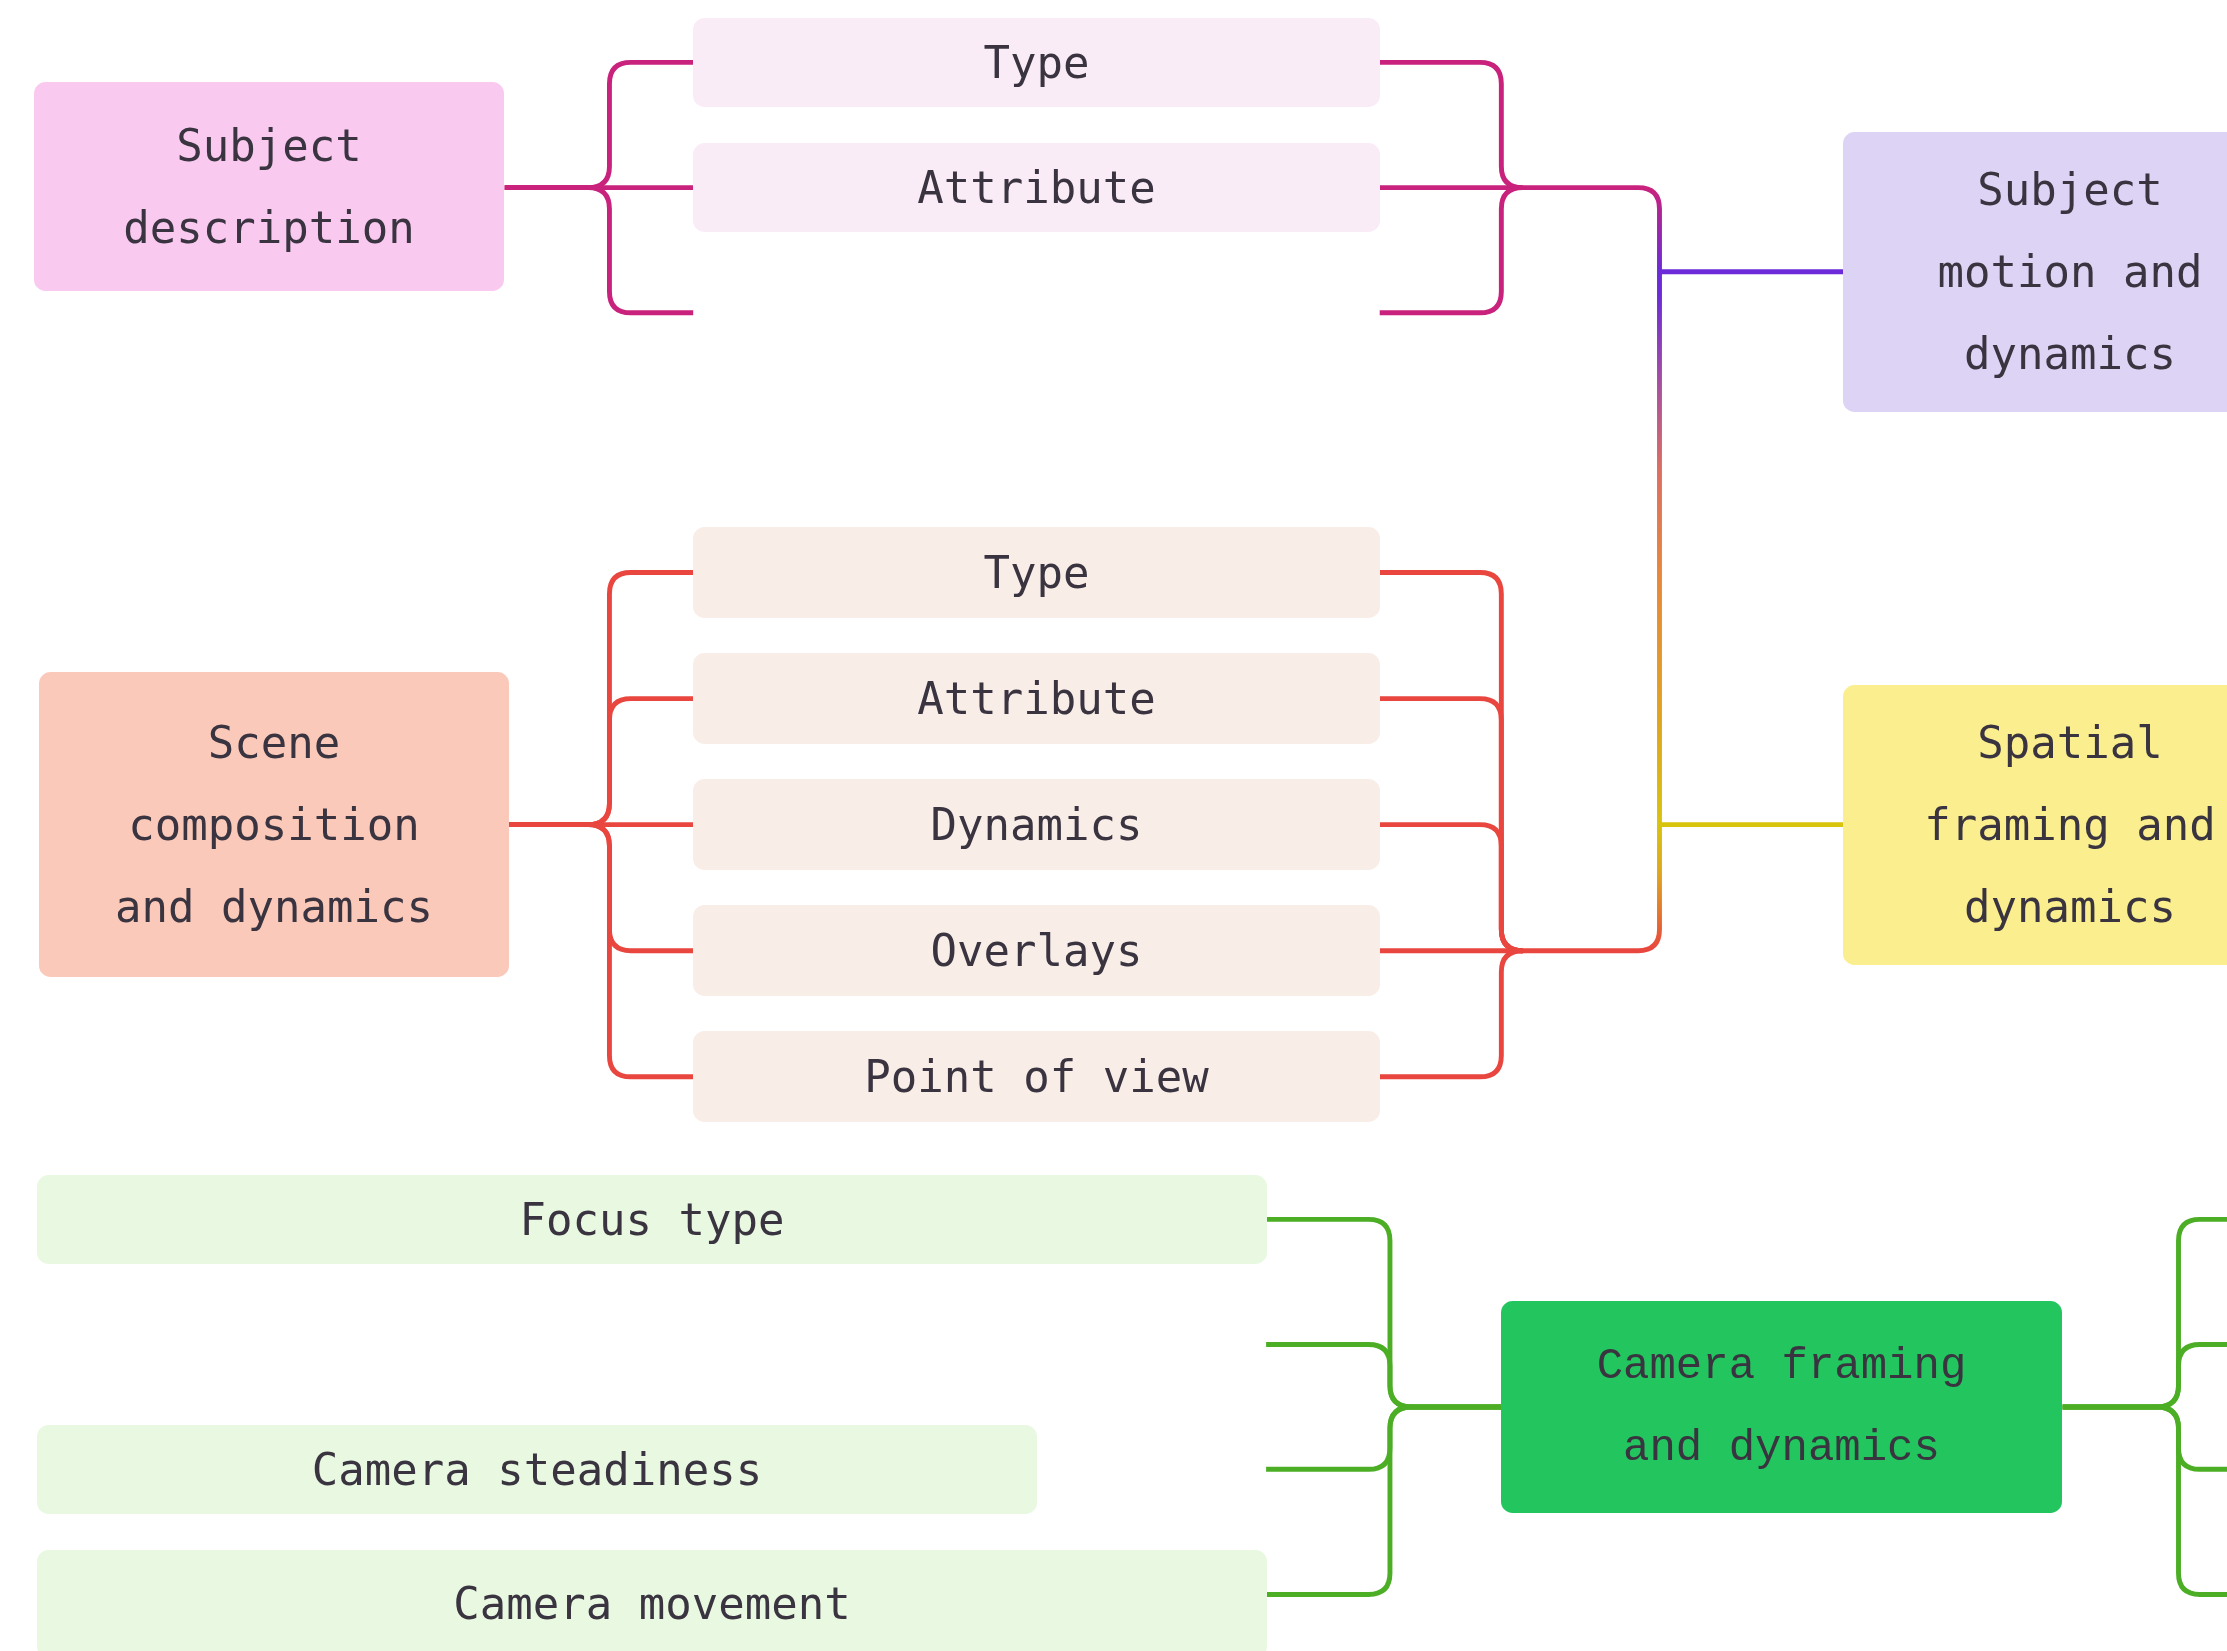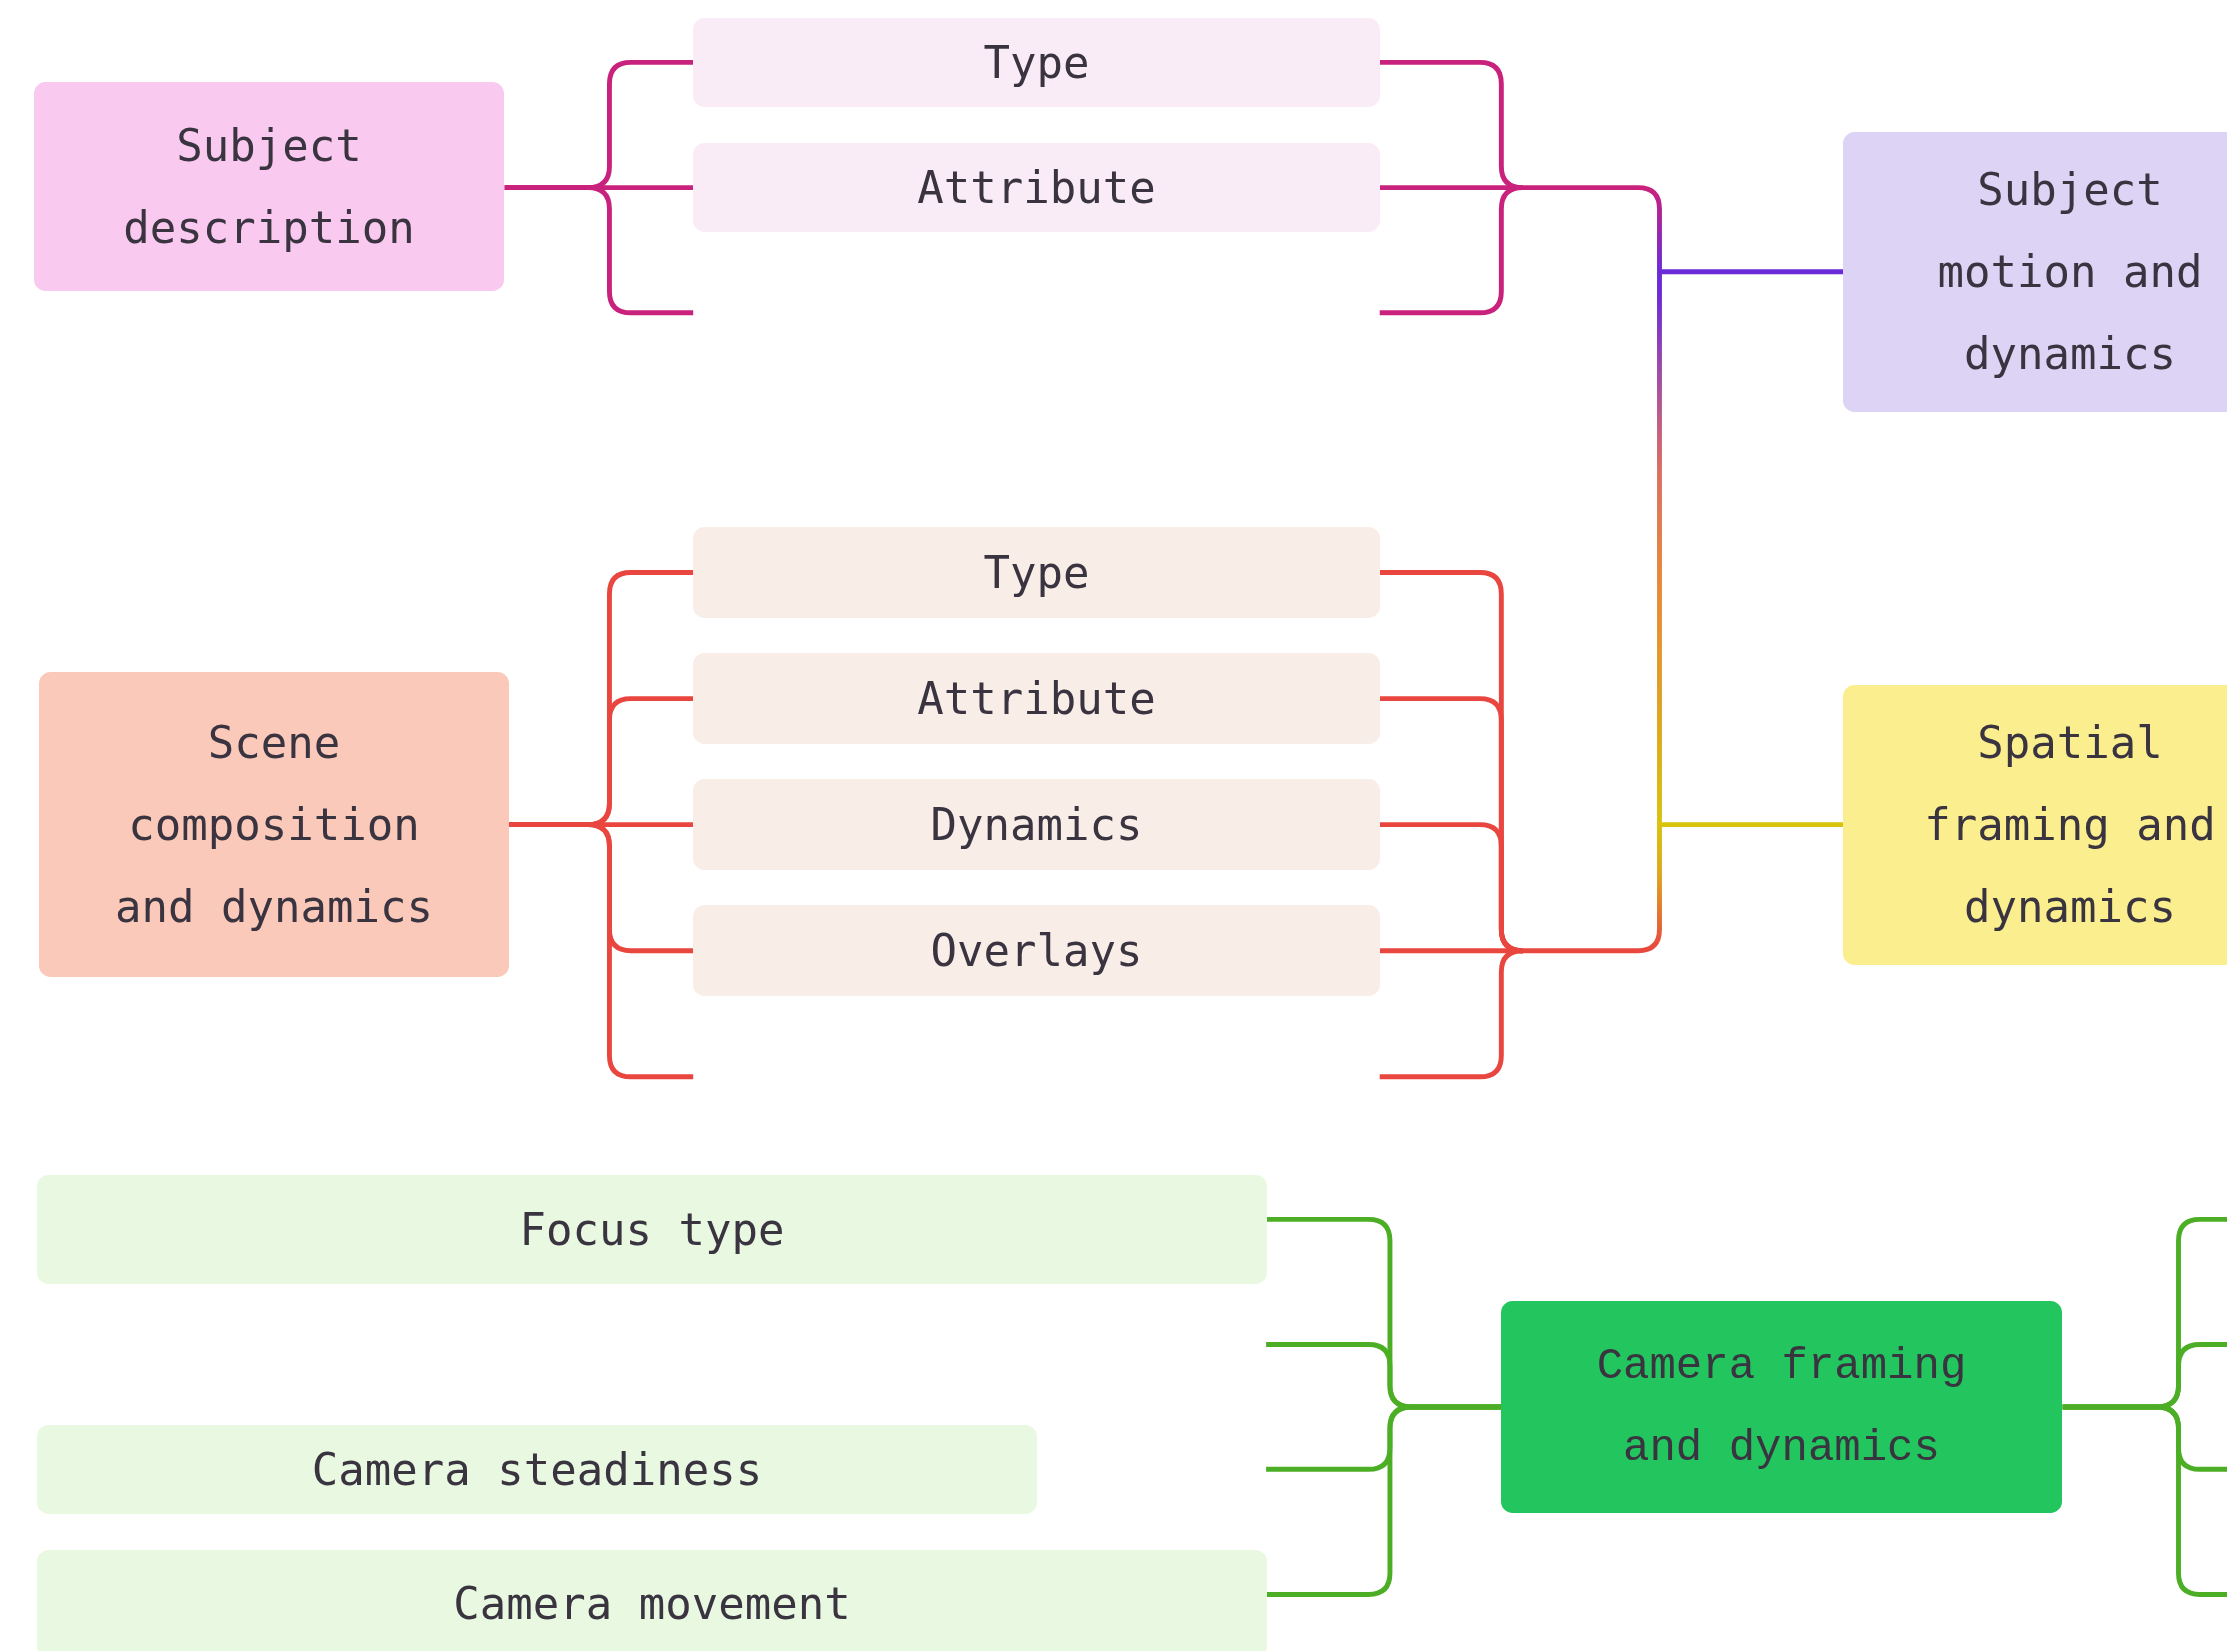--- a/index.html
+++ b/index.html
@@ -122,19 +122,20 @@
   <div class="node green" style="left:1501px;top:1301px;width:561px;height:212px;">Camera framing
 and dynamics</div>
 
   <div class="node pink-light" style="left:693px;top:18px;width:687px;height:89px;">Type</div>
   <div class="node pink-light" style="left:693px;top:143px;width:687px;height:89px;">Attribute</div>
 
   <div class="node salmon-light" style="left:693px;top:527px;width:687px;height:91px;">Type</div>
   <div class="node salmon-light" style="left:693px;top:653px;width:687px;height:91px;">Attribute</div>
   <div class="node salmon-light" style="left:693px;top:779px;width:687px;height:91px;">Dynamics</div>
   <div class="node salmon-light" style="left:693px;top:905px;width:687px;height:91px;">Overlays</div>
+  <div class="node salmon-light" style="left:693px;top:1031px;width:687px;height:91px;">Point of view</div>
 
-  <div class="node green-light" style="left:37px;top:1175px;width:1230px;height:109px;">Focus type</div>
+  <div class="node green-light" style="left:37px;top:1175px;width:1230px;height:89px;">Focus type</div>
   <div class="node green-light" style="left:37px;top:1425px;width:1000px;height:89px;">Camera steadiness</div>
   <div class="node green-light" style="left:37px;top:1550px;width:1230px;height:108px;">Camera movement</div>
 
 </div>
 
 
 </body></html>

